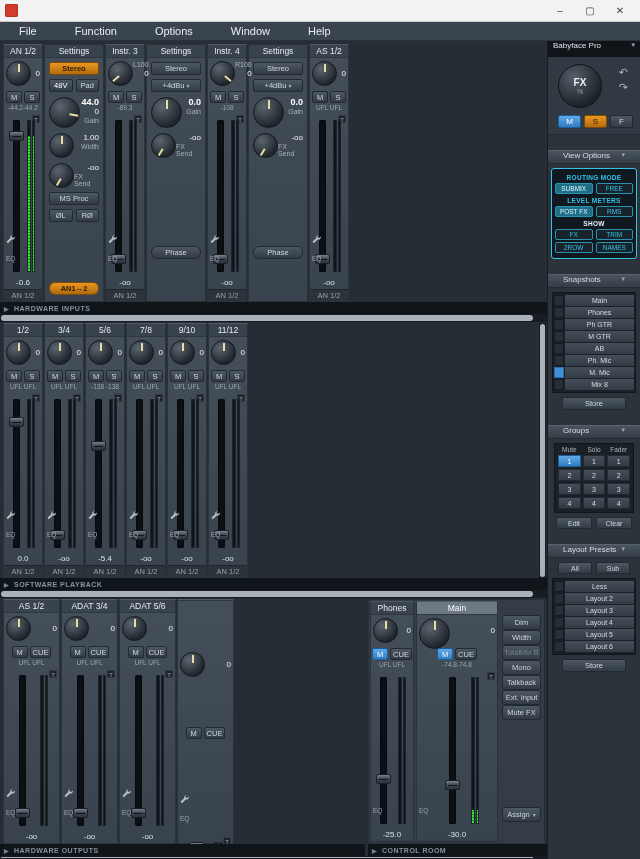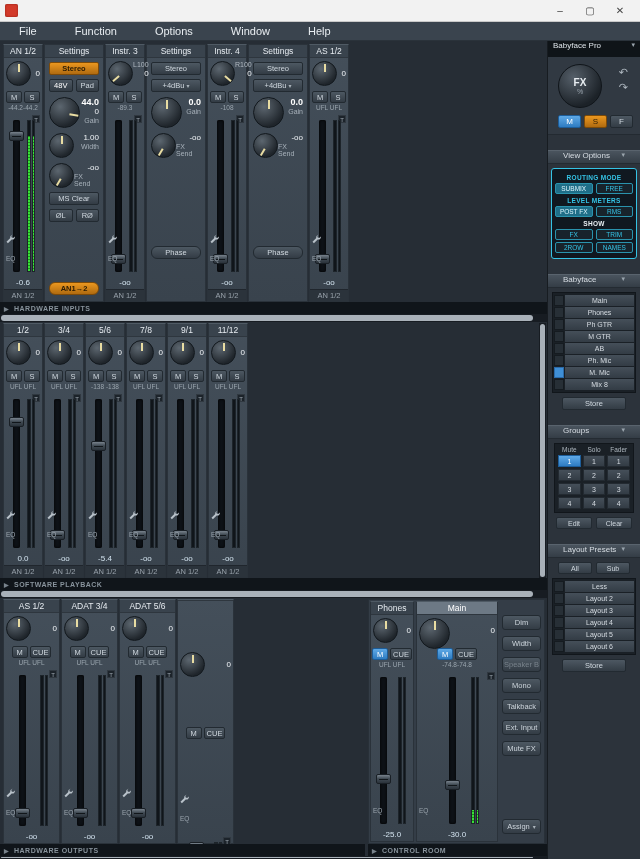--- a/index.html
+++ b/index.html
@@ -78,21 +78,21 @@
   .klab{color:#a7b1ba;font-size:7px;margin-top:1px;}
   .mt-auto{margin-top:auto;border-radius:6px;}
   .mb-big{margin-bottom:36px;}
 
   
   .cr-panel{position:absolute;left:368px;top:558px;width:177px;height:245px;background:#343d47;border:1px solid #283038;display:flex;gap:2px;padding:1px;}
   .cr-phones{width:44px;}
   .cr-main{width:82px;}
   .cr-main .slot{left:30px;}
   .cr-main .meters{right:16px;}
-  .cr-btns{flex:1;display:flex;flex-direction:column;gap:6px;padding:14px 2px 8px;}
+  .cr-btns{flex:1;display:flex;flex-direction:column;padding:14px 2px 20px;}
   .crbtn{height:15px;line-height:14px;background:linear-gradient(#4d5862,#333c45);border:1px solid #222a31;border-radius:3px;color:#ccd4db;font-size:7.5px;text-align:center;}
   .crbtn.dim{color:#78828b;}
   .crbtn.assign{margin-top:auto;display:flex;align-items:center;justify-content:center;gap:3px;}
   .crbtn .arr{font-size:6px;color:#aab3bb;}
 
   
   .sidebar{position:absolute;top:41px;left:547px;width:93px;height:818px;background:#2c333b;border-left:1px solid #171c21;}
   .sb-device{height:16px;background:#0f1418;display:flex;align-items:flex-start;justify-content:space-between;padding:0 5px;color:#dde3e8;font-size:8px;}
   .sb-device .arr{font-size:7px;color:#9aa4ad;}
   .sb-fx{height:78px;background:#313942;position:relative;border-bottom:1px solid #232a31;}
@@ -224,21 +224,21 @@
       </div>
       <div class="knobrow">
         <div class="knob">
             <i class="kp rot-min"></i>
           </div>
         <div class="kside">
           <span class="kv2">-oo</span>
           <span class="klab">FX Send</span>
         </div>
       </div>
-      <div class="pbtn">MS Clear</div>
+      <div class="pbtn">MS Proc</div>
       <div class="prow">
         <span class="pbtn">ØL</span>
         <span class="pbtn">RØ</span>
       </div>
       <div class="pbtn orange mt-auto">AN1→2</div>
     </div>
 
     <div class="strip">
       <div class="sname">Instr. 3</div>
       <div class="krow">
@@ -566,21 +566,21 @@
           <span class="wrench"><svg viewBox="0 0 10 10" width="10" height="10">
               <path d="M7.5 1a2.3 2.3 0 0 0-2.2 3L1.5 7.8 2.9 9.2 6.7 5.4a2.3 2.3 0 0 0 3-2.9L8.2 4 6.7 3.6 6.3 2.1 7.8 .6z" fill="#b9c2ca"></path>
             </svg></span>
           <span class="eqv">EQ</span>
         </div>
         <div class="sval">-oo</div>
         <div class="sfoot">AN 1/2</div>
       </div>
 
       <div class="strip">
-        <div class="sname">9/1</div>
+        <div class="sname">9/10</div>
         <div class="krow">
           <div class="knob">
             <i class="kp"></i>
           </div>
           <div class="kvals">
             <span class="pan"></span>
             <span class="kv">0</span>
           </div>
         </div>
         <div class="msrow">
@@ -882,21 +882,21 @@
       </div>
       <div class="sval">-30.0</div>
     </div>
 
     <div class="cr-btns">
 
         <div class="crbtn">Dim</div>
 
         <div class="crbtn">Width</div>
 
-        <div class="crbtn dim">Speaker B</div>
+        <div class="crbtn dim">TotalMix B</div>
 
         <div class="crbtn">Mono</div>
 
         <div class="crbtn">Talkback</div>
 
         <div class="crbtn">Ext. Input</div>
 
         <div class="crbtn">Mute FX</div>
 
       <div class="crbtn assign">
@@ -960,21 +960,21 @@
       <span class="vbtn">FX</span>
       <span class="vbtn">TRIM</span>
     </div>
     <div class="vo-row">
       <span class="vbtn">2ROW</span>
       <span class="vbtn">NAMES</span>
     </div>
   </div>
 
   <div class="sb-bar">
-    <span>Babyface</span>
+    <span>Snapshots</span>
     <span class="arr">▾</span>
   </div>
   <div class="snap-list">
 
       <div class="snap-row">
         <span class="snap-ind"></span>
         <span class="snap-name">Main</span>
       </div>
 
       <div class="snap-row">

